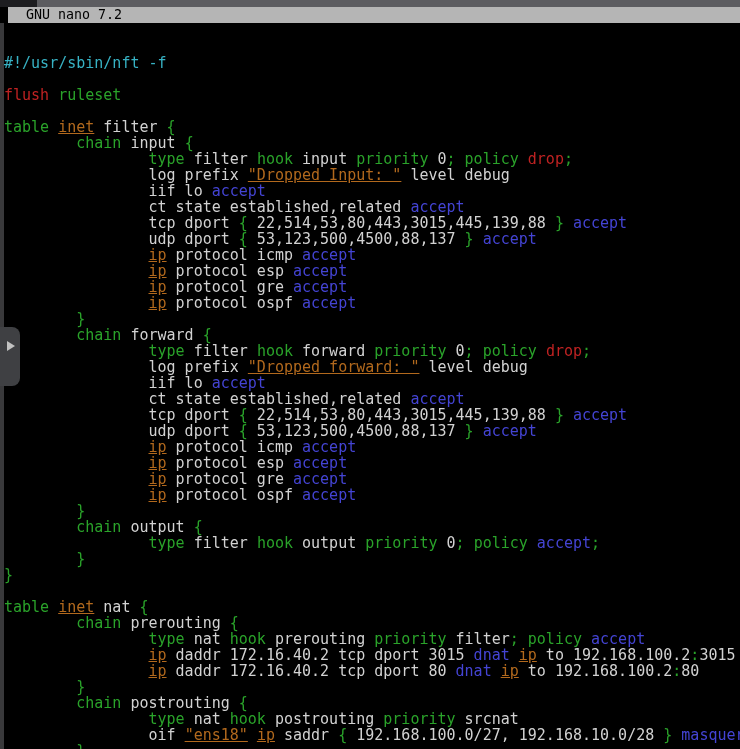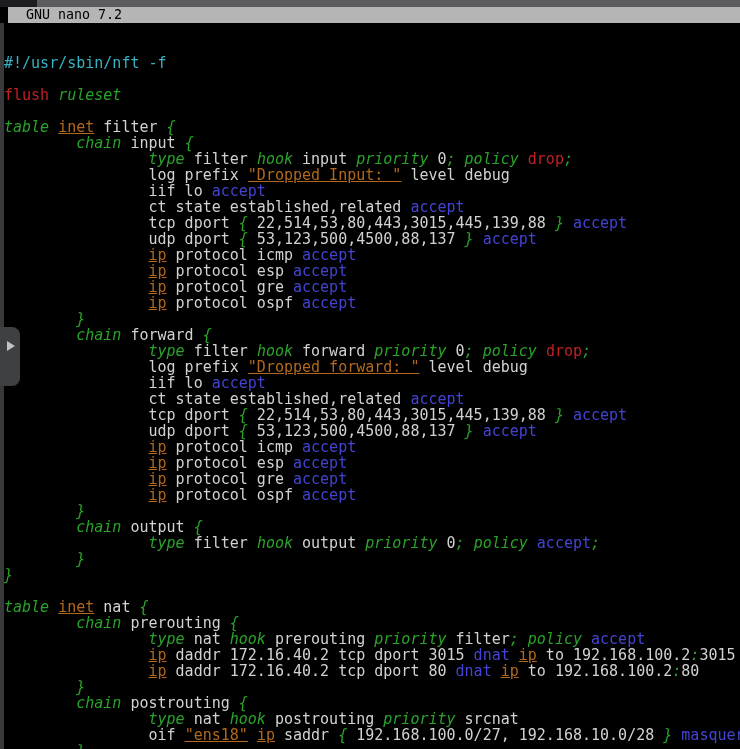--- a/index.html
+++ b/index.html
@@ -23,21 +23,21 @@
     display:flex;justify-content:space-between;box-sizing:border-box;padding:0 2px;
   }
   .titlebar .app-title{padding-left:16px;}
   .left-strip{position:absolute;top:23px;left:0;width:4px;bottom:0;background:var(--left-strip);}
   .editor{
     position:absolute;top:23px;left:4px;right:0;bottom:0;
     font-size:15px;line-height:16px;white-space:pre;color:var(--text);
   }
   .line{min-height:16px;}
   .tok-w{color:var(--text);}
-  .tok-g{color:var(--green);font-style:italic;}
+  .tok-g{color:var(--green);}
   .tok-o{color:var(--orange);text-decoration:underline;}
   .tok-r{color:var(--red);}
   .tok-b{color:var(--blue);}
   .tok-c{color:var(--cyan);}
   .side-tab{
     position:absolute;left:0;top:327px;width:20px;height:59px;
     background:var(--side-tab);border-radius:0 8px 8px 0;z-index:5;
   }
   .side-tab .arrow{
     width:0;height:0;margin:14px 0 0 7px;

